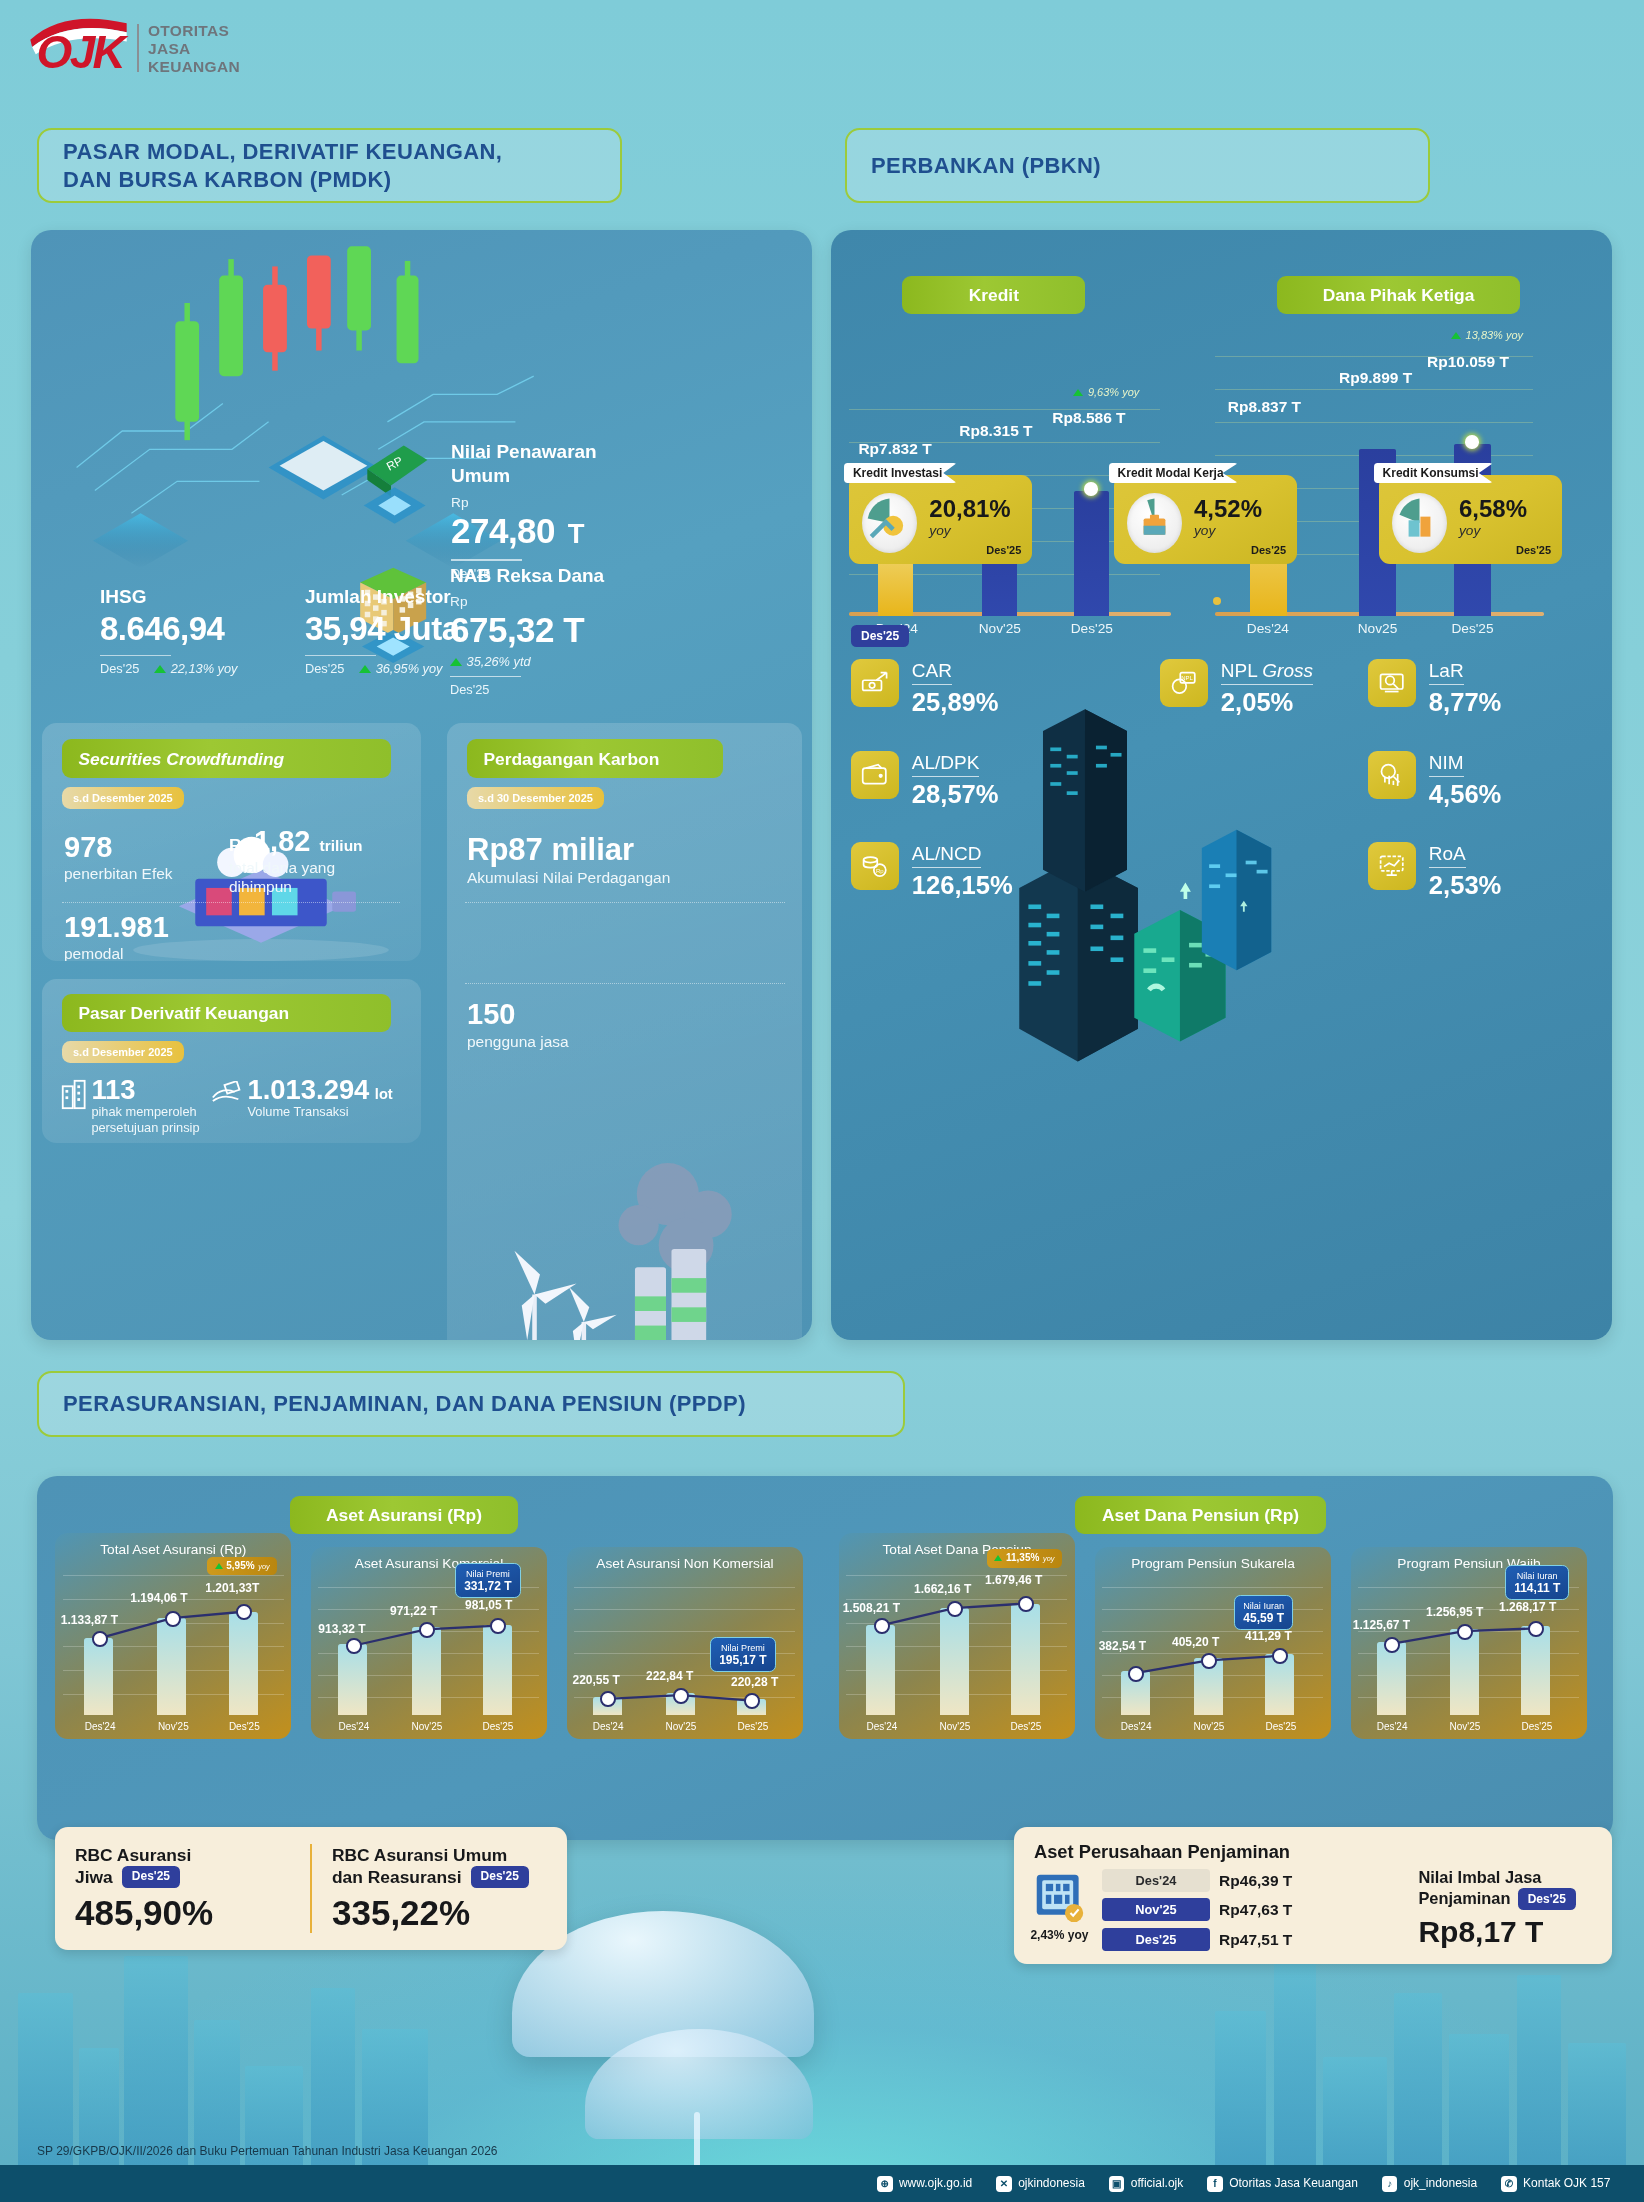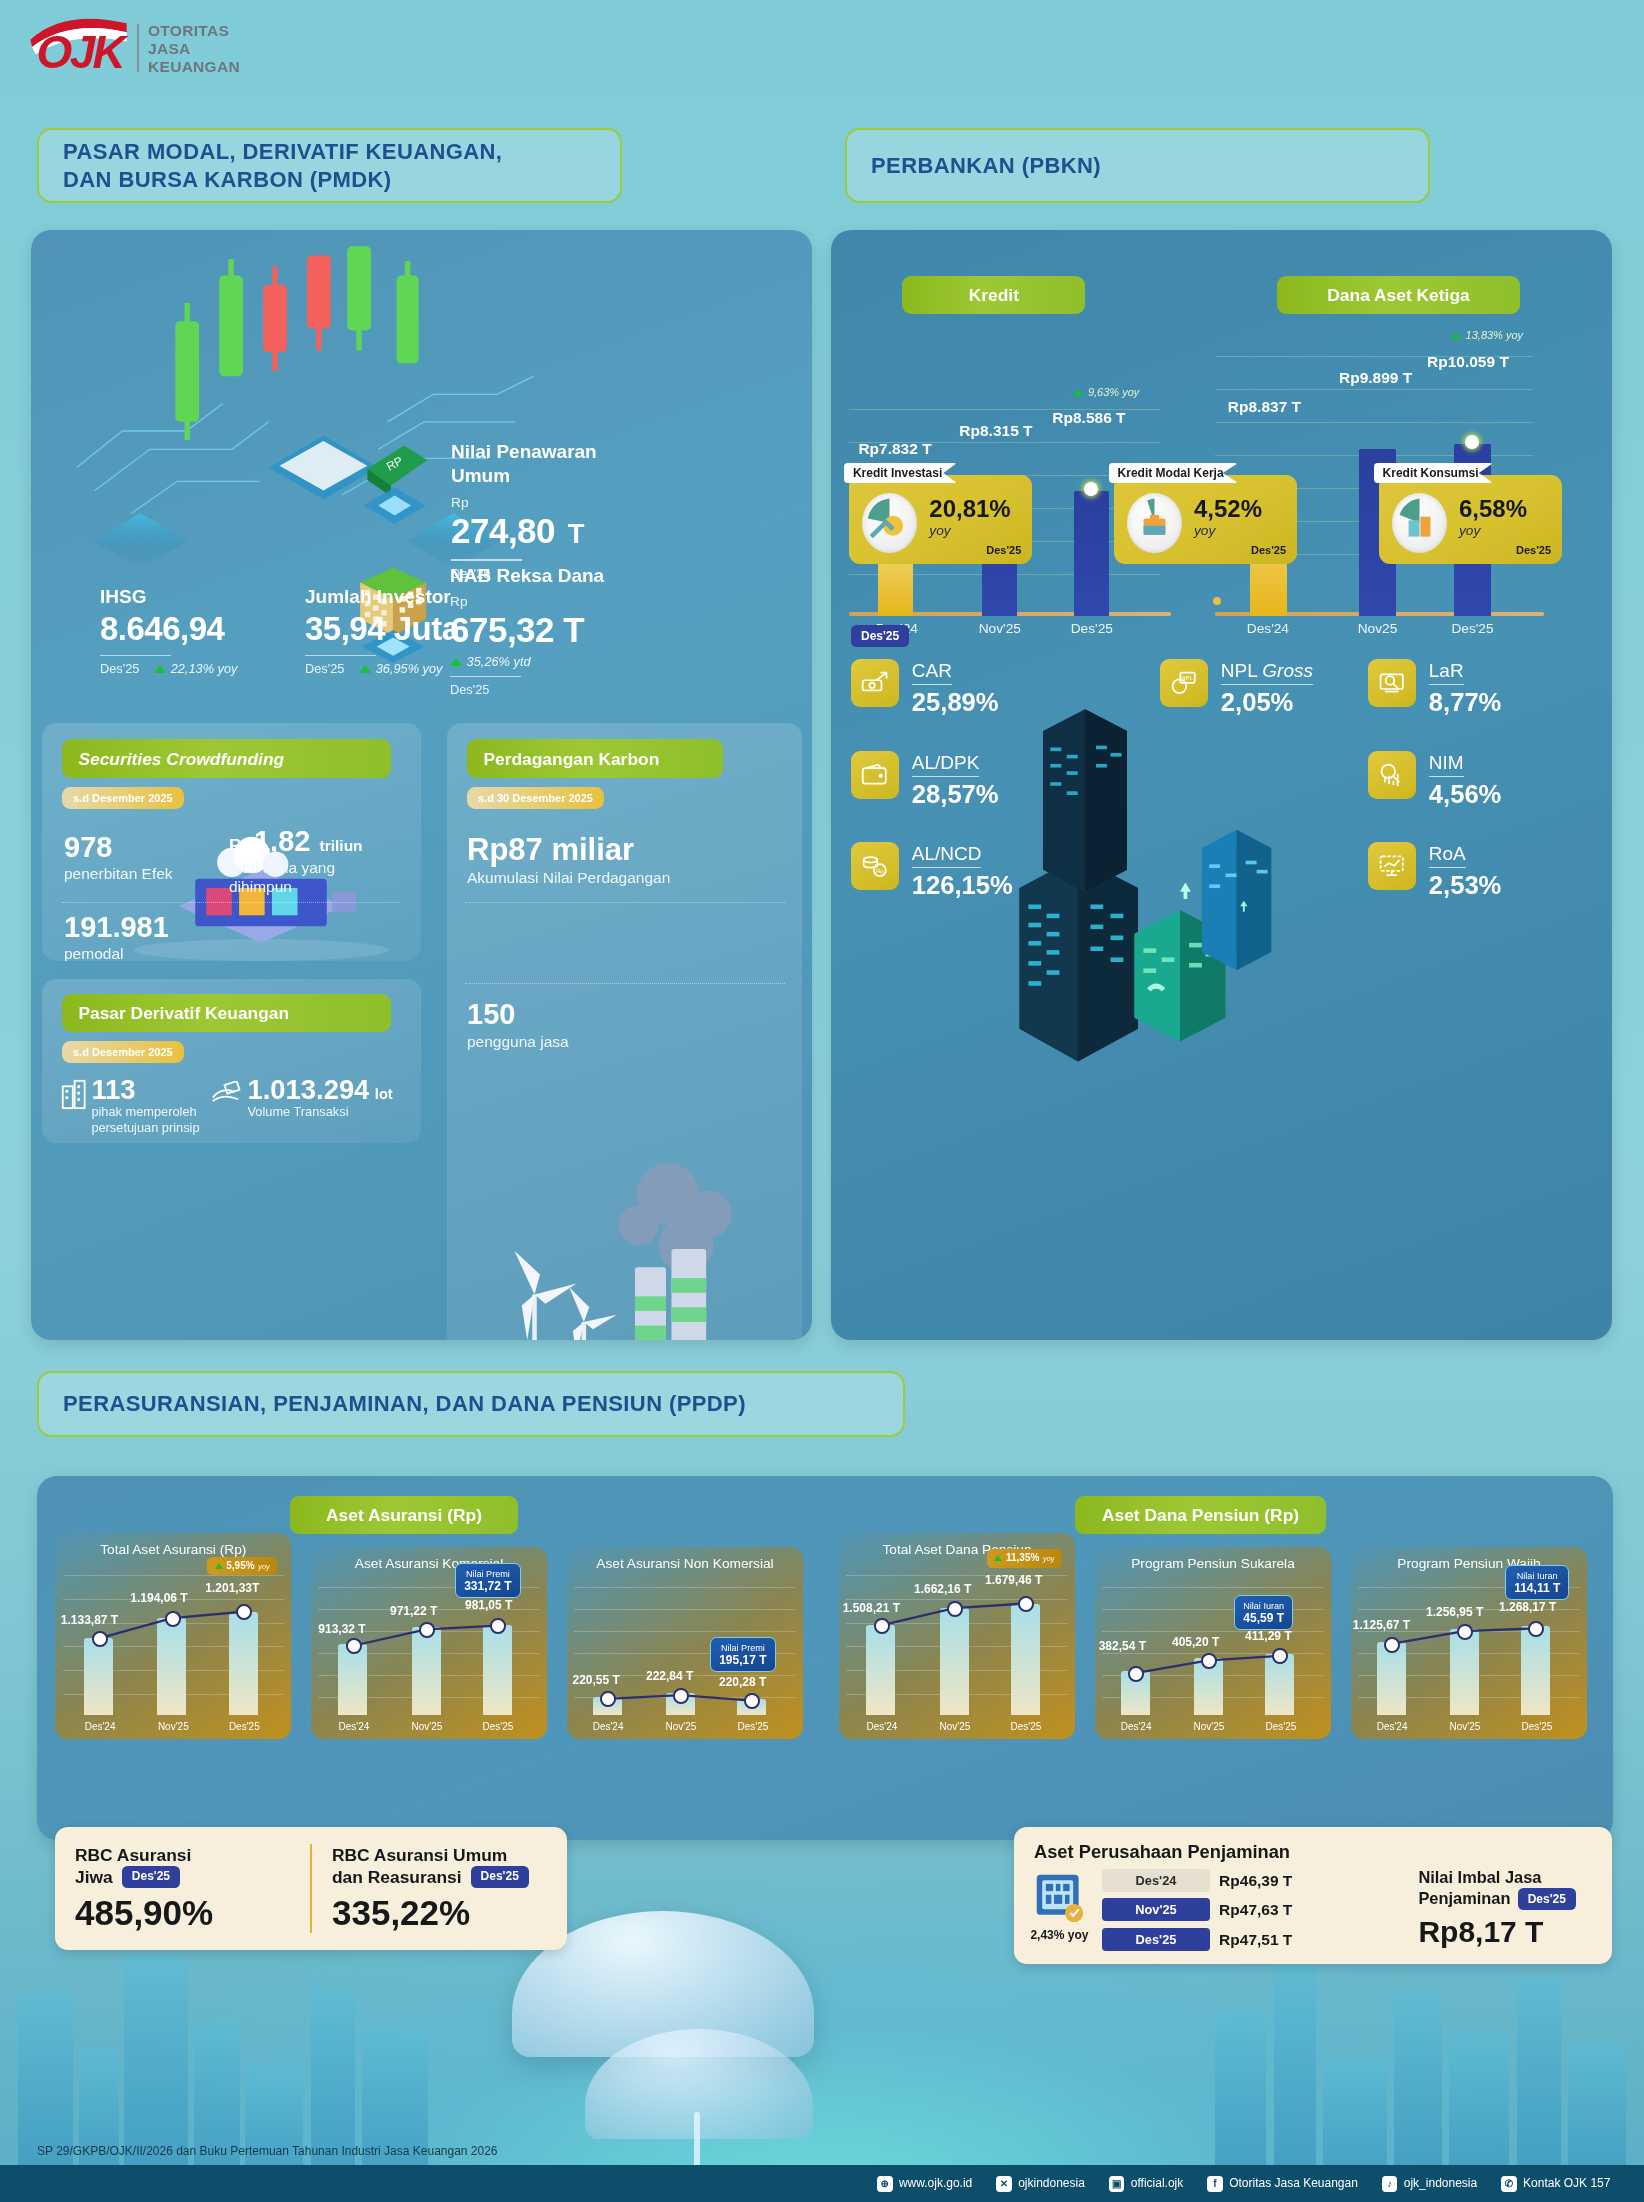--- a/index.html
+++ b/index.html
@@ -465,21 +465,21 @@
     <div class="byoy" style="left:224px;top:110px;">
       <i class="tri"></i>
       <span>9,63% yoy</span>
     </div>
     <div class="btick" style="left:11px;top:345px;width:73px;">Des'24</div>
     <div class="btick" style="left:114px;top:345px;width:73px;">Nov'25</div>
     <div class="btick" style="left:206px;top:345px;width:73px;">Des'25</div>
   </div>
 
   <div class="bchart" style="left:384px;top:46px;width:384px;height:384px;">
-    <div class="pill" style="position:absolute;left:62px;top:0;width:243px;justify-content:center;">Dana Aset Ketiga</div>
+    <div class="pill" style="position:absolute;left:62px;top:0;width:243px;justify-content:center;">Dana Pihak Ketiga</div>
     <div class="bgridline" style="top:80px;width:318px;"></div>
     <div class="bgridline" style="top:113px;width:318px;"></div>
     <div class="bgridline" style="top:146px;width:318px;"></div>
     <div class="bgridline" style="top:179px;width:318px;"></div>
     <div class="bgridline" style="top:212px;width:318px;"></div>
     <div class="bgridline" style="top:245px;width:318px;"></div>
     <div class="bgridline" style="top:278px;width:318px;"></div>
     <div class="baxis" style="top:336px;width:329px;"></div>
     <div class="bar gold" style="left:35px;bottom:44px;width:37px;height:139px;"></div>
     <div class="bar blue" style="left:144px;bottom:44px;width:37px;height:167px;"></div>
@@ -787,21 +787,21 @@
     <div class="mbar" style="left:99px;width:29px;height:22px;"></div>
     <div class="mbar" style="left:170px;width:29px;height:16.4px;"></div>
     <svg style="position:absolute;left:0;top:0;width:236px;height:192px;" viewBox="0 0 258 210">
       <path d="M44 166 L124 162 L202 168" stroke="#2b2f6e" stroke-width="2.5" fill="none"></path>
     </svg>
     <div class="mdot" style="left:33px;top:144px;"></div>
     <div class="mdot" style="left:106px;top:141px;"></div>
     <div class="mdot" style="left:177px;top:146px;"></div>
     <div class="mlbl" style="left:5.5px;top:126px;">220,55 T</div>
     <div class="mlbl" style="left:79px;top:122px;">222,84 T</div>
-    <div class="mlbl" style="left:152px;top:128px;">220,28 T</div>
+    <div class="mlbl" style="left:164px;top:128px;">220,28 T</div>
     <div class="mtip" style="left:143px;top:90px;">
       <div>Nilai Premi</div>
       <b>195,17 T</b>
     </div>
     <div class="mtick" style="left:9.1px;width:64px;">Des'24</div>
     <div class="mtick" style="left:82px;width:64px;">Nov'25</div>
     <div class="mtick" style="left:154px;width:64px;">Des'25</div>
   </div>
 
   <div class="mini" style="left:802px;top:57px;width:236px;height:206px;">

